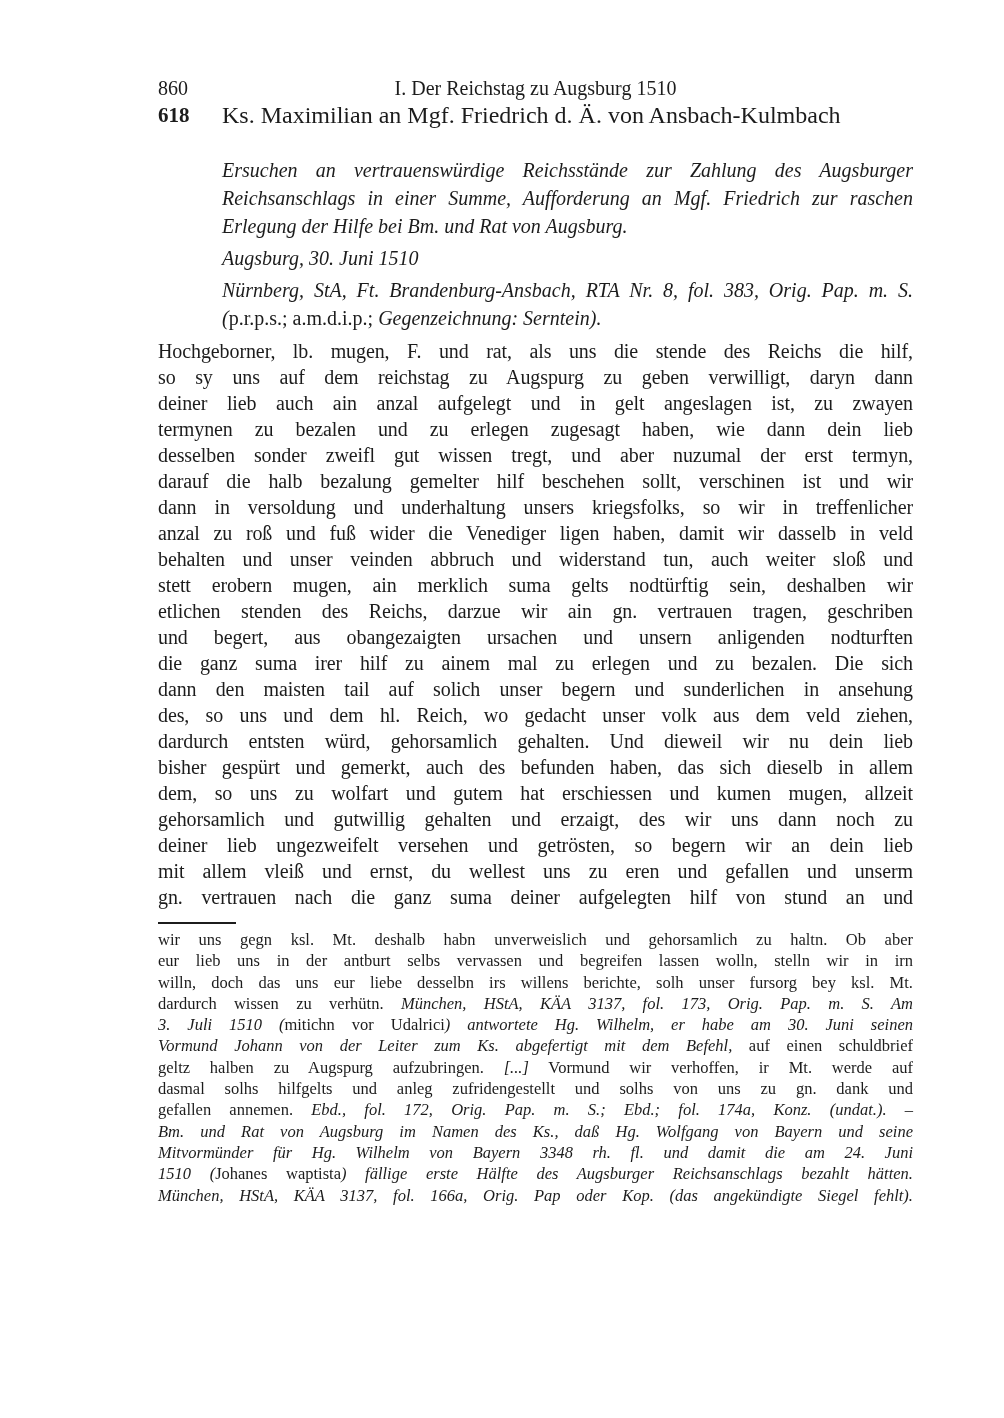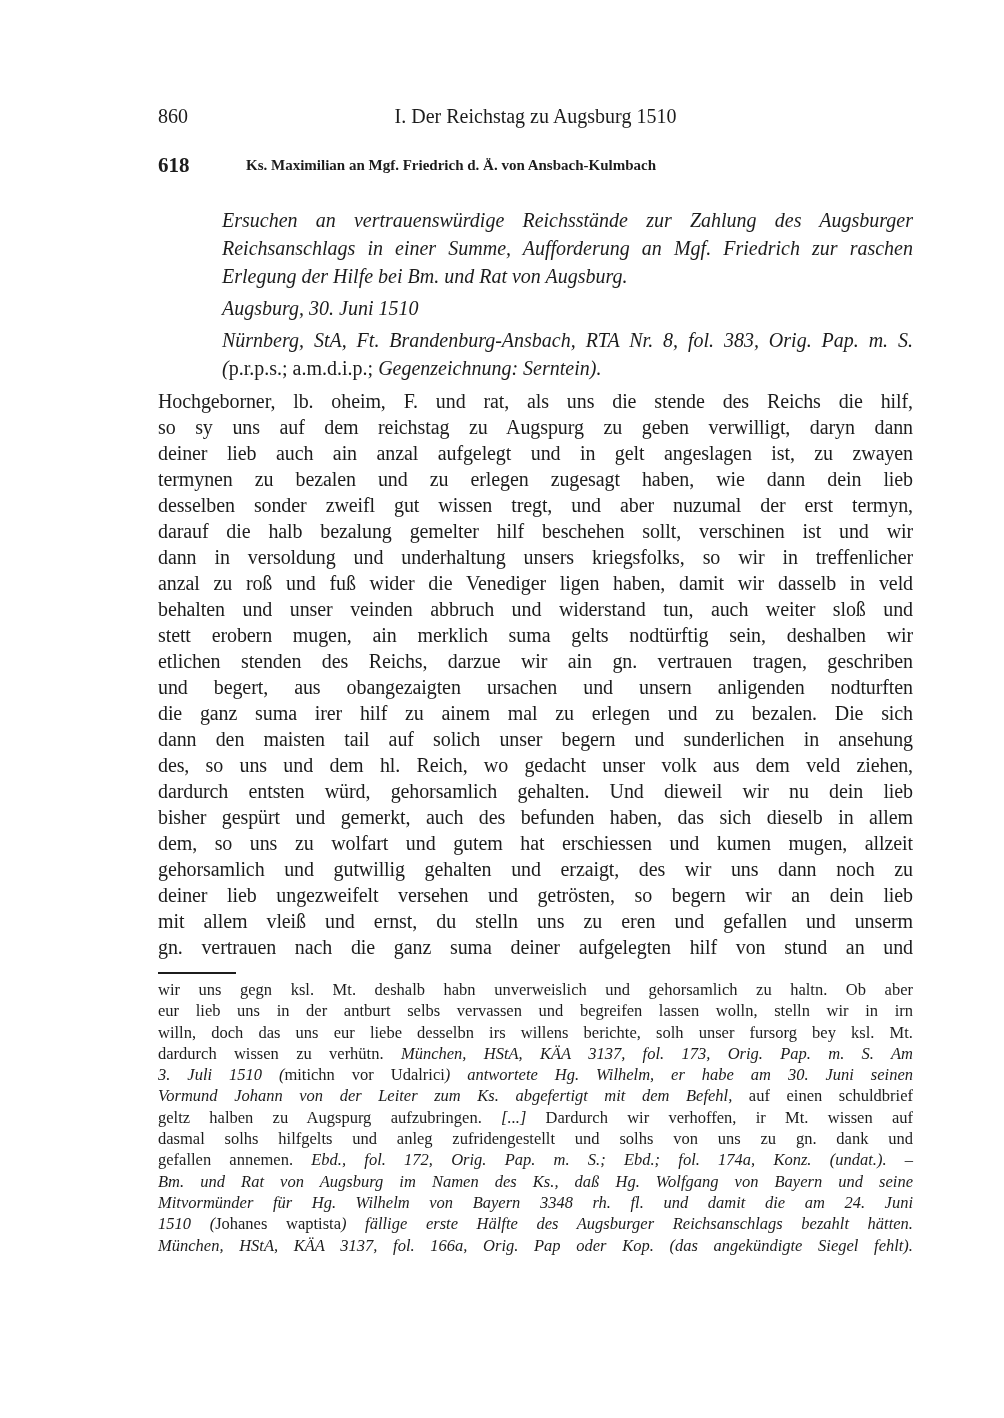--- a/index.html
+++ b/index.html
@@ -16,41 +16,39 @@
     background: #ffffff;
     overflow: hidden;
   }
   .content {
     margin-left: 158px;
     width: 755px;
   }
   
   .running-header {
     position: relative;
-    padding-top: 104px;
+    padding-top: 76px;
     font-size: 20px;
     line-height: 24px;
     text-align: center;
   }
   .pagenum {
     position: absolute;
     left: 0; bottom: 0;
     line-height: 24px;
   }
   
   .doc-title-row {
     display: flex;
-    margin-top: 22px;
     font-weight: bold;
     font-size: 21px;
     line-height: 30px;
-    gap: 24px;
   }
   .doc-num { width: 64px; flex: 0 0 64px; }
-  .doc-title { margin: 0; font-size: 15px; font-weight: bold; line-height: 30px; }
+  .doc-title { margin: 0; font-size: 24px; font-weight: normal; line-height: 30px; }
   
   .indent { margin-left: 64px; width: 691px; }
   .italic { font-style: italic; }
   .summary { margin-top: 26px; font-size: 20px; line-height: 28px; }
   .date-line { margin-top: 4px; font-size: 20px; line-height: 28px; }
   .source { margin-top: 4px; font-size: 20px; line-height: 28px; font-style: italic; }
   
   .body-text {
     margin-top: 6px;
     font-size: 20px;
@@ -103,54 +101,54 @@
       </section>
 
     <div class="date-line indent italic">Augsburg, 30. Juni 1510</div>
 
     <section class="source indent">
         <div class="line"><span class="seg-i">Nürnberg, StA, Ft. Brandenburg-Ansbach, RTA Nr. 8, fol. 383, Orig. Pap. m. S.</span></div>
         <div class="line nj"><span class="seg-i">(</span><span class="seg-r">p.r.p.s.; a.m.d.i.p.; </span><span class="seg-i">Gegenzeichnung: Serntein).</span></div>
       </section>
 
     <section class="body-text">
-        <div class="line">Hochgeborner, lb. oheim, F. und rat, als uns die stende des Reichs die hilf,</div>
+        <div class="line">Hochgeborner, lb. mugen, F. und rat, als uns die stende des Reichs die hilf,</div>
         <div class="line">so sy uns auf dem reichstag zu Augspurg zu geben verwilligt, daryn dann</div>
         <div class="line">deiner lieb auch ain anzal aufgelegt und in gelt angeslagen ist, zu zwayen</div>
         <div class="line">termynen zu bezalen und zu erlegen zugesagt haben, wie dann dein lieb</div>
         <div class="line">desselben sonder zweifl gut wissen tregt, und aber nuzumal der erst termyn,</div>
         <div class="line">darauf die halb bezalung gemelter hilf beschehen sollt, verschinen ist und wir</div>
         <div class="line">dann in versoldung und underhaltung unsers kriegsfolks, so wir in treffenlicher</div>
         <div class="line">anzal zu roß und fuß wider die Venediger ligen haben, damit wir dasselb in veld</div>
         <div class="line">behalten und unser veinden abbruch und widerstand tun, auch weiter sloß und</div>
         <div class="line">stett erobern mugen, ain merklich suma gelts nodtürftig sein, deshalben wir</div>
         <div class="line">etlichen stenden des Reichs, darzue wir ain gn. vertrauen tragen, geschriben</div>
         <div class="line">und begert, aus obangezaigten ursachen und unsern anligenden nodturften</div>
         <div class="line">die ganz suma irer hilf zu ainem mal zu erlegen und zu bezalen. Die sich</div>
         <div class="line">dann den maisten tail auf solich unser begern und sunderlichen in ansehung</div>
         <div class="line">des, so uns und dem hl. Reich, wo gedacht unser volk aus dem veld ziehen,</div>
         <div class="line">dardurch entsten würd, gehorsamlich gehalten. Und dieweil wir nu dein lieb</div>
         <div class="line">bisher gespürt und gemerkt, auch des befunden haben, das sich dieselb in allem</div>
         <div class="line">dem, so uns zu wolfart und gutem hat erschiessen und kumen mugen, allzeit</div>
         <div class="line">gehorsamlich und gutwillig gehalten und erzaigt, des wir uns dann noch zu</div>
         <div class="line">deiner lieb ungezweifelt versehen und getrösten, so begern wir an dein lieb</div>
-        <div class="line">mit allem vleiß und ernst, du stelln uns zu eren und gefallen und unserm</div>
+        <div class="line">mit allem vleiß und ernst, du wellest uns zu eren und gefallen und unserm</div>
         <div class="line">gn. vertrauen nach die ganz suma deiner aufgelegten hilf von stund an und</div>
       </section>
 
     <div class="fn-rule"></div>
 
     <section class="footnote">
         <div class="line"><span class="seg-r">wir uns gegn ksl. Mt. deshalb habn unverweislich und gehorsamlich zu haltn. Ob aber</span></div>
         <div class="line"><span class="seg-r">eur lieb uns in der antburt selbs vervassen und begreifen lassen wolln, stelln wir in irn</span></div>
         <div class="line"><span class="seg-r">willn, doch das uns eur liebe desselbn irs willens berichte, solh unser fursorg bey ksl. Mt.</span></div>
         <div class="line"><span class="seg-r">dardurch wissen zu verhütn. </span><span class="seg-i">München, HStA, KÄA 3137, fol. 173, Orig. Pap. m. S. Am</span></div>
         <div class="line"><span class="seg-i">3. Juli 1510 (</span><span class="seg-r">mitichn vor Udalrici</span><span class="seg-i">) antwortete Hg. Wilhelm, er habe am 30. Juni seinen</span></div>
         <div class="line"><span class="seg-i">Vormund Johann von der Leiter zum Ks. abgefertigt mit dem Befehl,</span><span class="seg-r"> auf einen schuldbrief</span></div>
-        <div class="line"><span class="seg-r">geltz halben zu Augspurg aufzubringen. </span><span class="seg-i">[...]</span><span class="seg-r"> Dardurch wir verhoffen, ir Mt. wissen auf</span></div>
+        <div class="line"><span class="seg-r">geltz halben zu Augspurg aufzubringen. </span><span class="seg-i">[...]</span><span class="seg-r"> Vormund wir verhoffen, ir Mt. werde auf</span></div>
         <div class="line"><span class="seg-r">dasmal solhs hilfgelts und anleg zufridengestellt und solhs von uns zu gn. dank und</span></div>
         <div class="line"><span class="seg-r">gefallen annemen. </span><span class="seg-i">Ebd., fol. 172, Orig. Pap. m. S.; Ebd.; fol. 174a, Konz. (undat.). –</span></div>
         <div class="line"><span class="seg-i">Bm. und Rat von Augsburg im Namen des Ks., daß Hg. Wolfgang von Bayern und seine</span></div>
         <div class="line"><span class="seg-i">Mitvormünder für Hg. Wilhelm von Bayern 3348 rh. fl. und damit die am 24. Juni</span></div>
         <div class="line"><span class="seg-i">1510 (</span><span class="seg-r">Johanes waptista</span><span class="seg-i">) fällige erste Hälfte des Augsburger Reichsanschlags bezahlt hätten.</span></div>
         <div class="line"><span class="seg-i">München, HStA, KÄA 3137, fol. 166a, Orig. Pap oder Kop. (das angekündigte Siegel fehlt).</span></div>
       </section>
 
   </div>
 </div>

